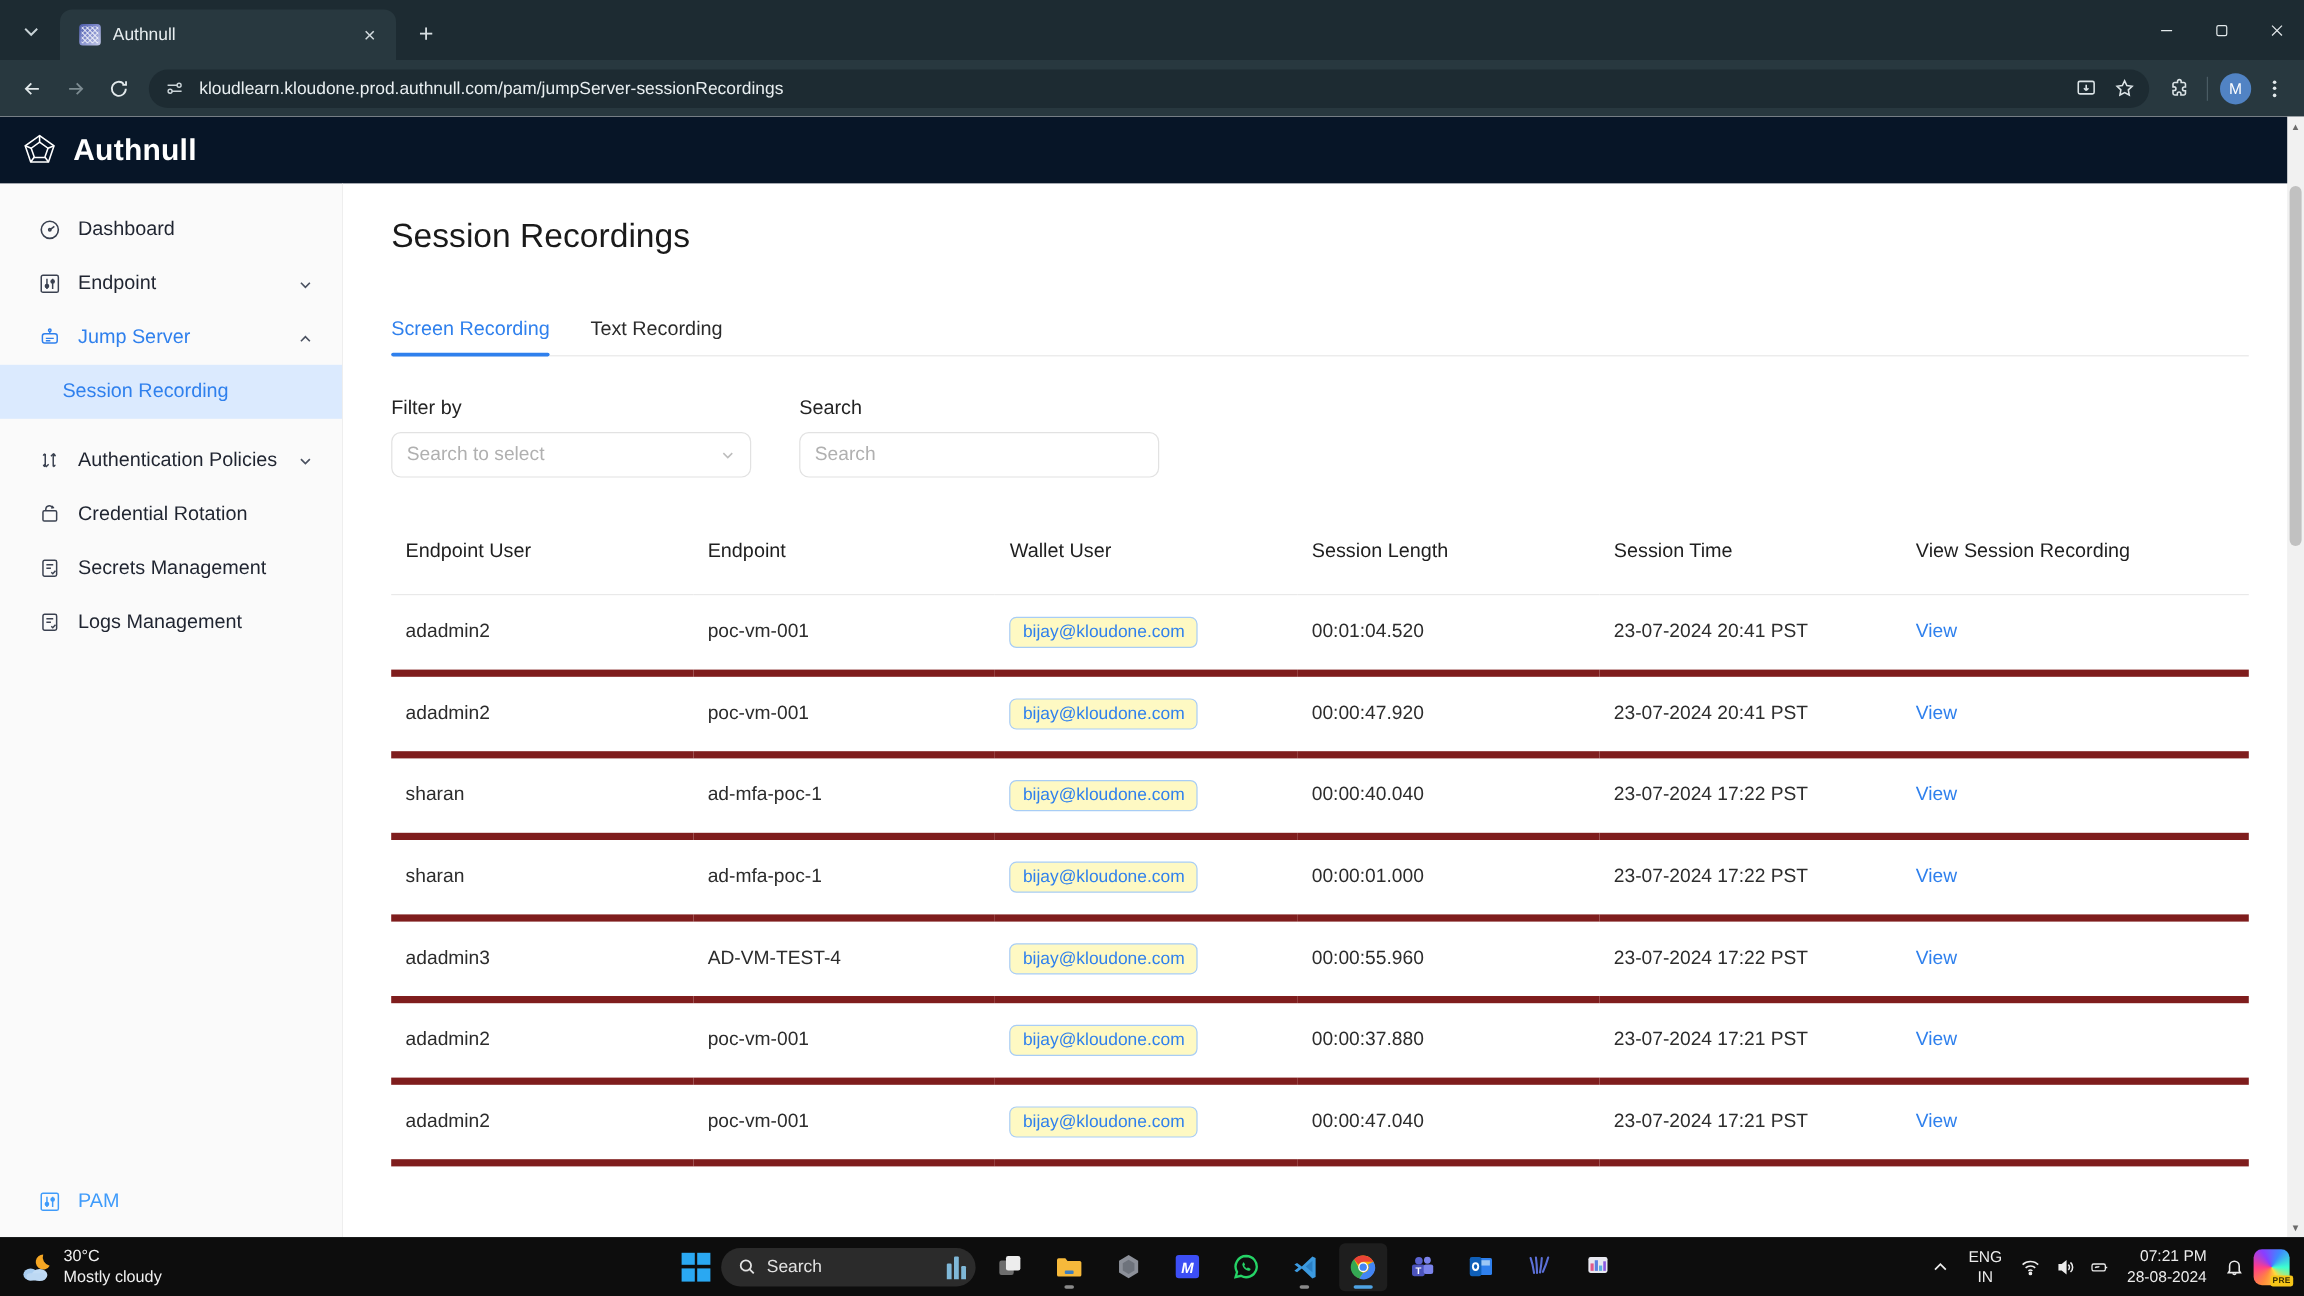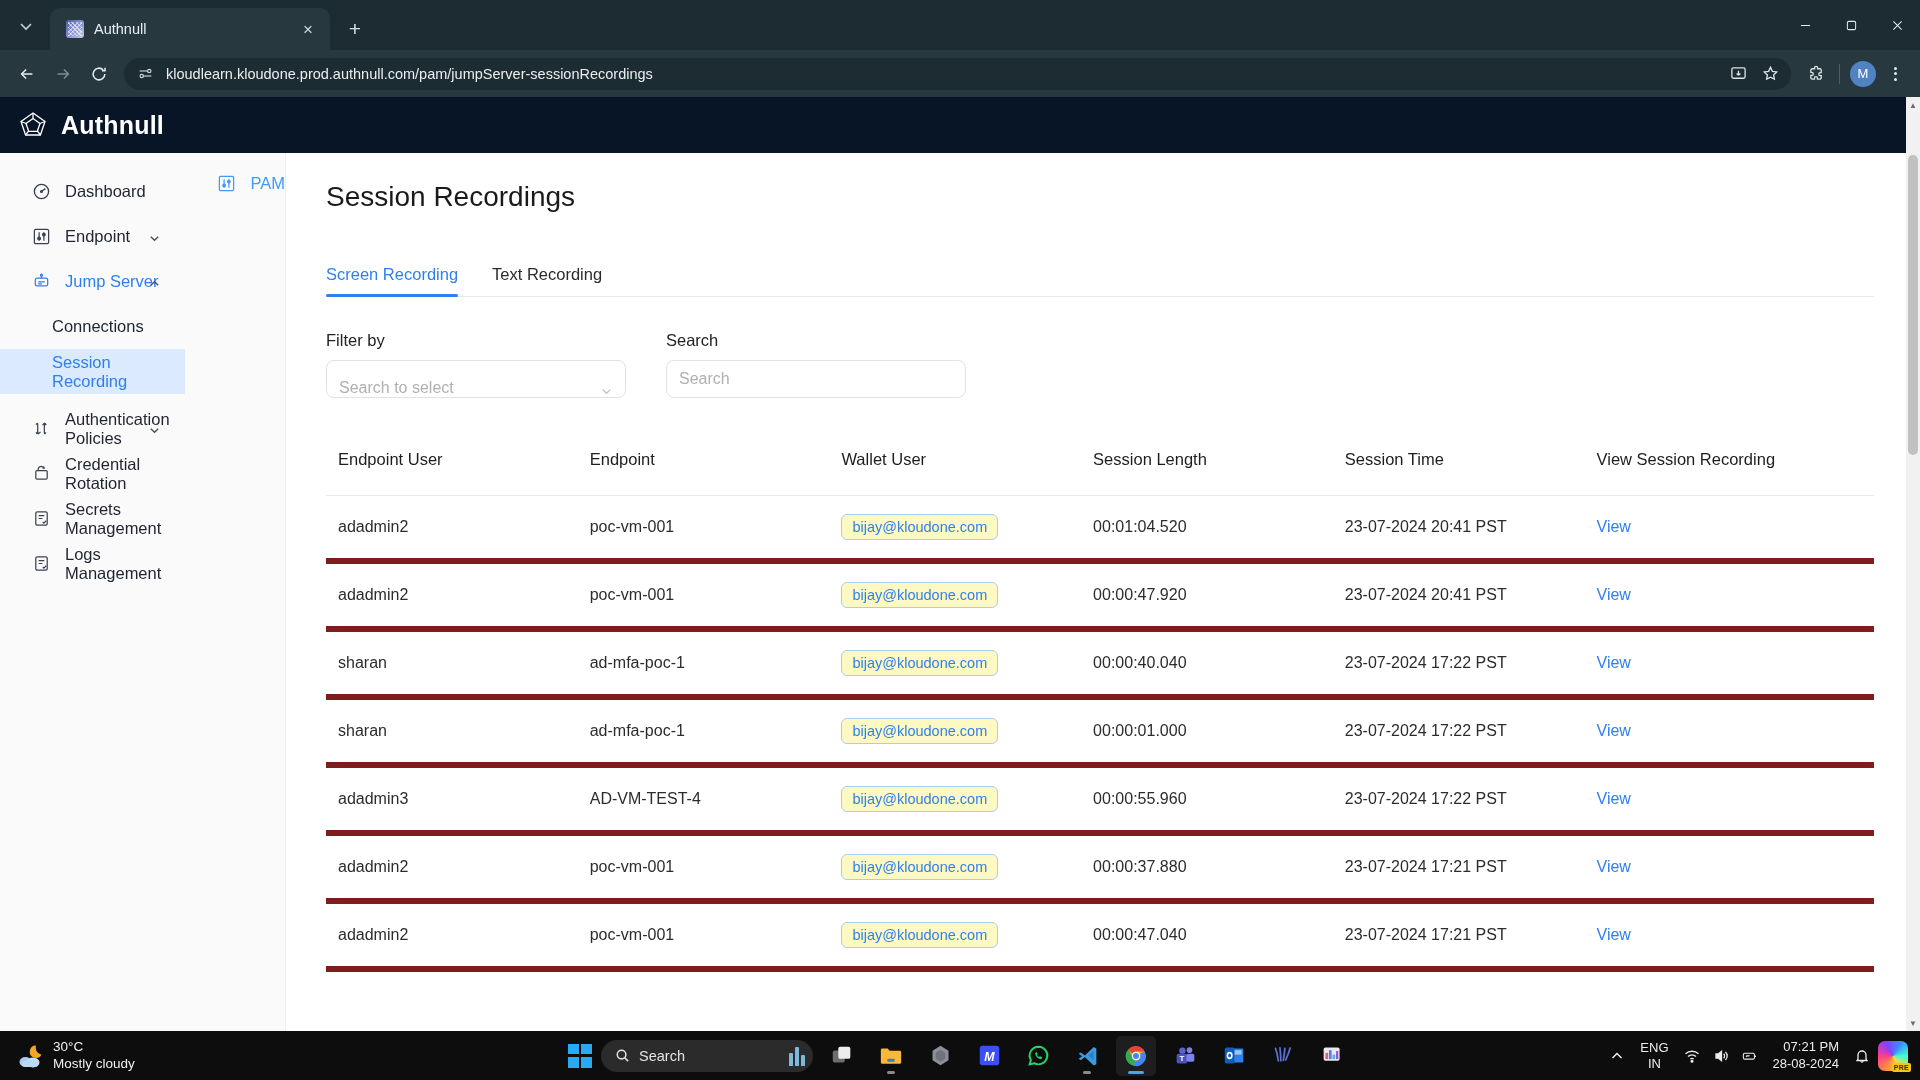--- a/index.html
+++ b/index.html
@@ -127,21 +127,21 @@
   }
   .brand-mark { width: 30px; height: 30px; color: #ffffff; }
   .brand-name { color: #ffffff; font-size: 25px; font-weight: 700; letter-spacing: .2px; }
 
   .body-row { flex: 1 1 auto; display: flex; min-height: 0; }
 
   
   .sidebar {
     width: 286px; flex: 0 0 286px; background: #fafafa;
     border-right: 1px solid #eeeeee;
-    display: flex; flex-direction: row;
+    display: flex; flex-direction: column;
     position: relative;
   }
   .side-scroll { flex: 1 1 auto; padding-top: 16px; overflow: hidden; }
   .nav-item {
     display: flex; align-items: center; gap: 14px;
     height: 45px; padding-left: 32px; color: #1f2430; font-size: 16.5px;
     position: relative;
   }
   .nav-item .nicon { width: 19px; height: 19px; flex: 0 0 19px; color: #3a4150; }
   .nav-item.active { color: #2f80ed; }
@@ -180,21 +180,21 @@
     height: 3px; background: #2f80ed; border-radius: 2px;
   }
 
   .filters { display: flex; gap: 40px; margin-top: 34px; }
   .field-label { font-size: 16.5px; color: #232323; margin-bottom: 10px; }
   .select-box, .search-box {
     height: 38px; border: 1px solid #e2e2e2; border-radius: 8px;
     display: flex; align-items: center; padding: 0 12px;
     font-size: 16px; color: #b0b0b0; background: #fff;
   }
-  .select-box { width: 300px; justify-content: space-between; align-items: flex-end; }
+  .select-box { width: 300px; justify-content: space-between; }
   .search-box { width: 300px; }
   .select-chev { width: 13px; height: 13px; color: #bdbdbd; }
 
   
   .tbl { width: 100%; margin-top: 38px; border-collapse: collapse; table-layout: fixed; }
   .tbl thead th {
     text-align: left; font-size: 16.5px; font-weight: 400; color: #1e1e1e;
     padding: 14px 0 26px 12px; border-bottom: 1px solid #e9e9e9;
   }
   .tbl tbody td {
@@ -438,23 +438,20 @@
                 </svg>
             </span>
             <span>Jump Server</span>
             <span class="chev">
               <svg viewBox="0 0 14 14" fill="none" stroke="currentColor" stroke-width="1.5">
                   <path d="M3 9l4-4 4 4"></path>
                 </svg>
             </span>
           </div>
 
-          <div class="sub-item">
-            <span>Connections</span>
-          </div>
           <div class="sub-item selected">
             <span>Session Recording</span>
           </div>
 
           <div class="side-gap"></div>
 
           <div class="nav-item">
             <span class="nicon">
               <svg viewBox="0 0 20 20" fill="none" stroke="currentColor" stroke-width="1.3">
                   <path d="M6 4.5v11M6 4.5a1.5 1.5 0 0 0-1.5 1.5M6 15.5a1.5 1.5 0 0 1-1.5-1.5"></path>

